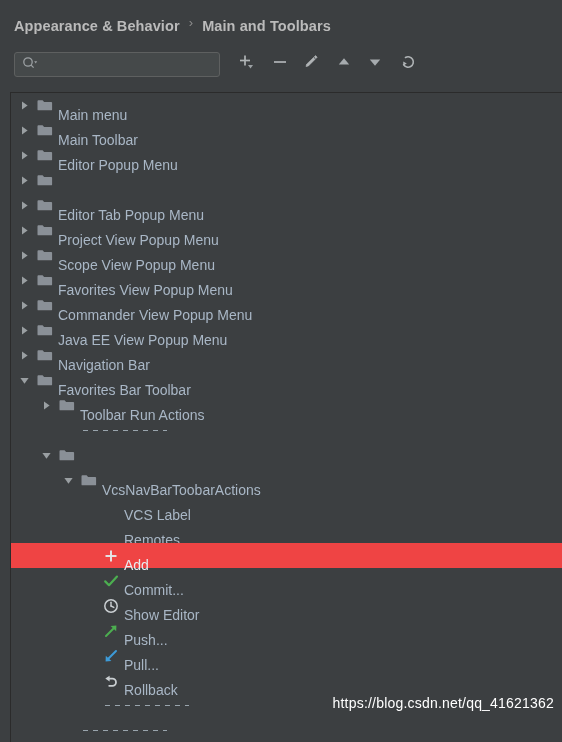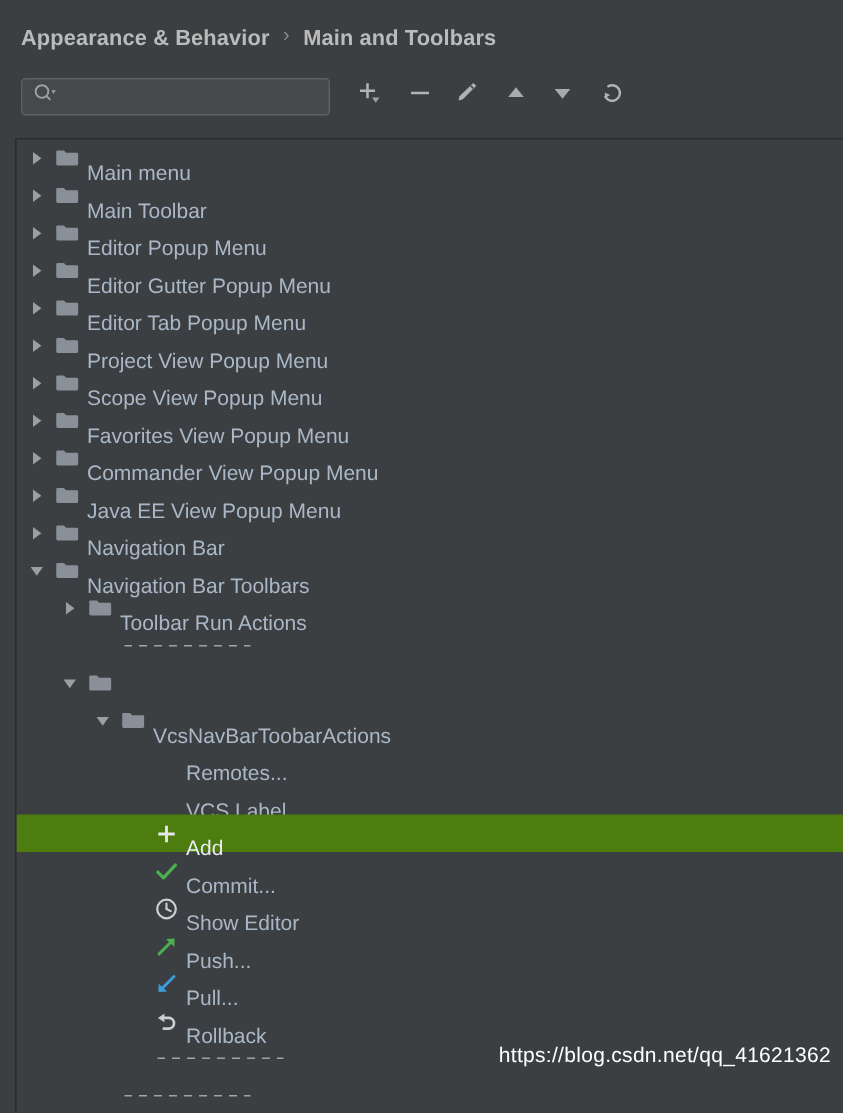--- a/index.html
+++ b/index.html
@@ -124,21 +124,21 @@
     position: relative;
     height: 25px;
     display: flex;
     align-items: center;
     white-space: nowrap;
     font-size: 14px;
     color: #a9b7c6;
     line-height: 25px;
   }
   .row.selected {
-    background: #4d7c0f;
+    background: #ef4444;
     color: #e8ecef;
   }
   .row .arrow {
     width: 14px;
     height: 14px;
     flex: 0 0 14px;
     display: flex;
     align-items: center;
     justify-content: center;
   }
@@ -320,21 +320,20 @@
           <svg width="11" height="11" viewBox="0 0 11 11">
             <path d="M3 1.4 L8.6 5.5 L3 9.6 Z" fill="#9a9fa2"></path>
           </svg>
         </span>
         <span class="gap"></span>
         <span class="folder">
           <svg width="16" height="13" viewBox="0 0 16 13">
             <path d="M0.5 2.2 A0.9 0.9 0 0 1 1.4 1.3 H5.6 L7.1 2.9 H14.2 A0.9 0.9 0 0 1 15.1 3.8 V10.4 A0.9 0.9 0 0 1 14.2 11.3 H1.4 A0.9 0.9 0 0 1 0.5 10.4 Z" fill="#8a9097"></path>
           </svg>
         </span>
-        <span class="label">Editor Gutter Popup Menu</span>
       </div>
       <div class="row ind0">
         <span class="arrow">
           <svg width="11" height="11" viewBox="0 0 11 11">
             <path d="M3 1.4 L8.6 5.5 L3 9.6 Z" fill="#9a9fa2"></path>
           </svg>
         </span>
         <span class="gap"></span>
         <span class="folder">
           <svg width="16" height="13" viewBox="0 0 16 13">
@@ -432,21 +431,21 @@
           <svg width="11" height="11" viewBox="0 0 11 11">
             <path d="M1.4 3 L9.6 3 L5.5 8.8 Z" fill="#9a9fa2"></path>
           </svg>
         </span>
         <span class="gap"></span>
         <span class="folder">
           <svg width="16" height="13" viewBox="0 0 16 13">
             <path d="M0.5 2.2 A0.9 0.9 0 0 1 1.4 1.3 H5.6 L7.1 2.9 H14.2 A0.9 0.9 0 0 1 15.1 3.8 V10.4 A0.9 0.9 0 0 1 14.2 11.3 H1.4 A0.9 0.9 0 0 1 0.5 10.4 Z" fill="#8a9097"></path>
           </svg>
         </span>
-        <span class="label">Navigation Bar Toolbars</span>
+        <span class="label">Favorites Bar Toolbar</span>
       </div>
       <div class="row ind1">
         <span class="arrow">
           <svg width="11" height="11" viewBox="0 0 11 11">
             <path d="M3 1.4 L8.6 5.5 L3 9.6 Z" fill="#9a9fa2"></path>
           </svg>
         </span>
         <span class="gap"></span>
         <span class="folder">
           <svg width="16" height="13" viewBox="0 0 16 13">
@@ -482,27 +481,27 @@
           <svg width="16" height="13" viewBox="0 0 16 13">
             <path d="M0.5 2.2 A0.9 0.9 0 0 1 1.4 1.3 H5.6 L7.1 2.9 H14.2 A0.9 0.9 0 0 1 15.1 3.8 V10.4 A0.9 0.9 0 0 1 14.2 11.3 H1.4 A0.9 0.9 0 0 1 0.5 10.4 Z" fill="#8a9097"></path>
           </svg>
         </span>
         <span class="label">VcsNavBarToobarActions</span>
       </div>
       <div class="row ind3">
         <span class="arrow spacer"></span>
         <span class="gap"></span>
         <span class="leaficon"></span>
+        <span class="label">VCS Label</span>
+      </div>
+      <div class="row ind3">
+        <span class="arrow spacer"></span>
+        <span class="gap"></span>
+        <span class="leaficon"></span>
         <span class="label">Remotes...</span>
-      </div>
-      <div class="row ind3">
-        <span class="arrow spacer"></span>
-        <span class="gap"></span>
-        <span class="leaficon"></span>
-        <span class="label">VCS Label</span>
       </div>
       <div class="row ind3 selected">
         <span class="arrow spacer"></span>
         <span class="gap"></span>
         <span class="leaficon">
           <svg width="16" height="16" viewBox="0 0 16 16">
             <line x1="2.5" y1="8" x2="13.5" y2="8" stroke="#e4e8ea" stroke-width="1.9"></line>
             <line x1="8" y1="2.5" x2="8" y2="13.5" stroke="#e4e8ea" stroke-width="1.9"></line>
           </svg>
         </span>

